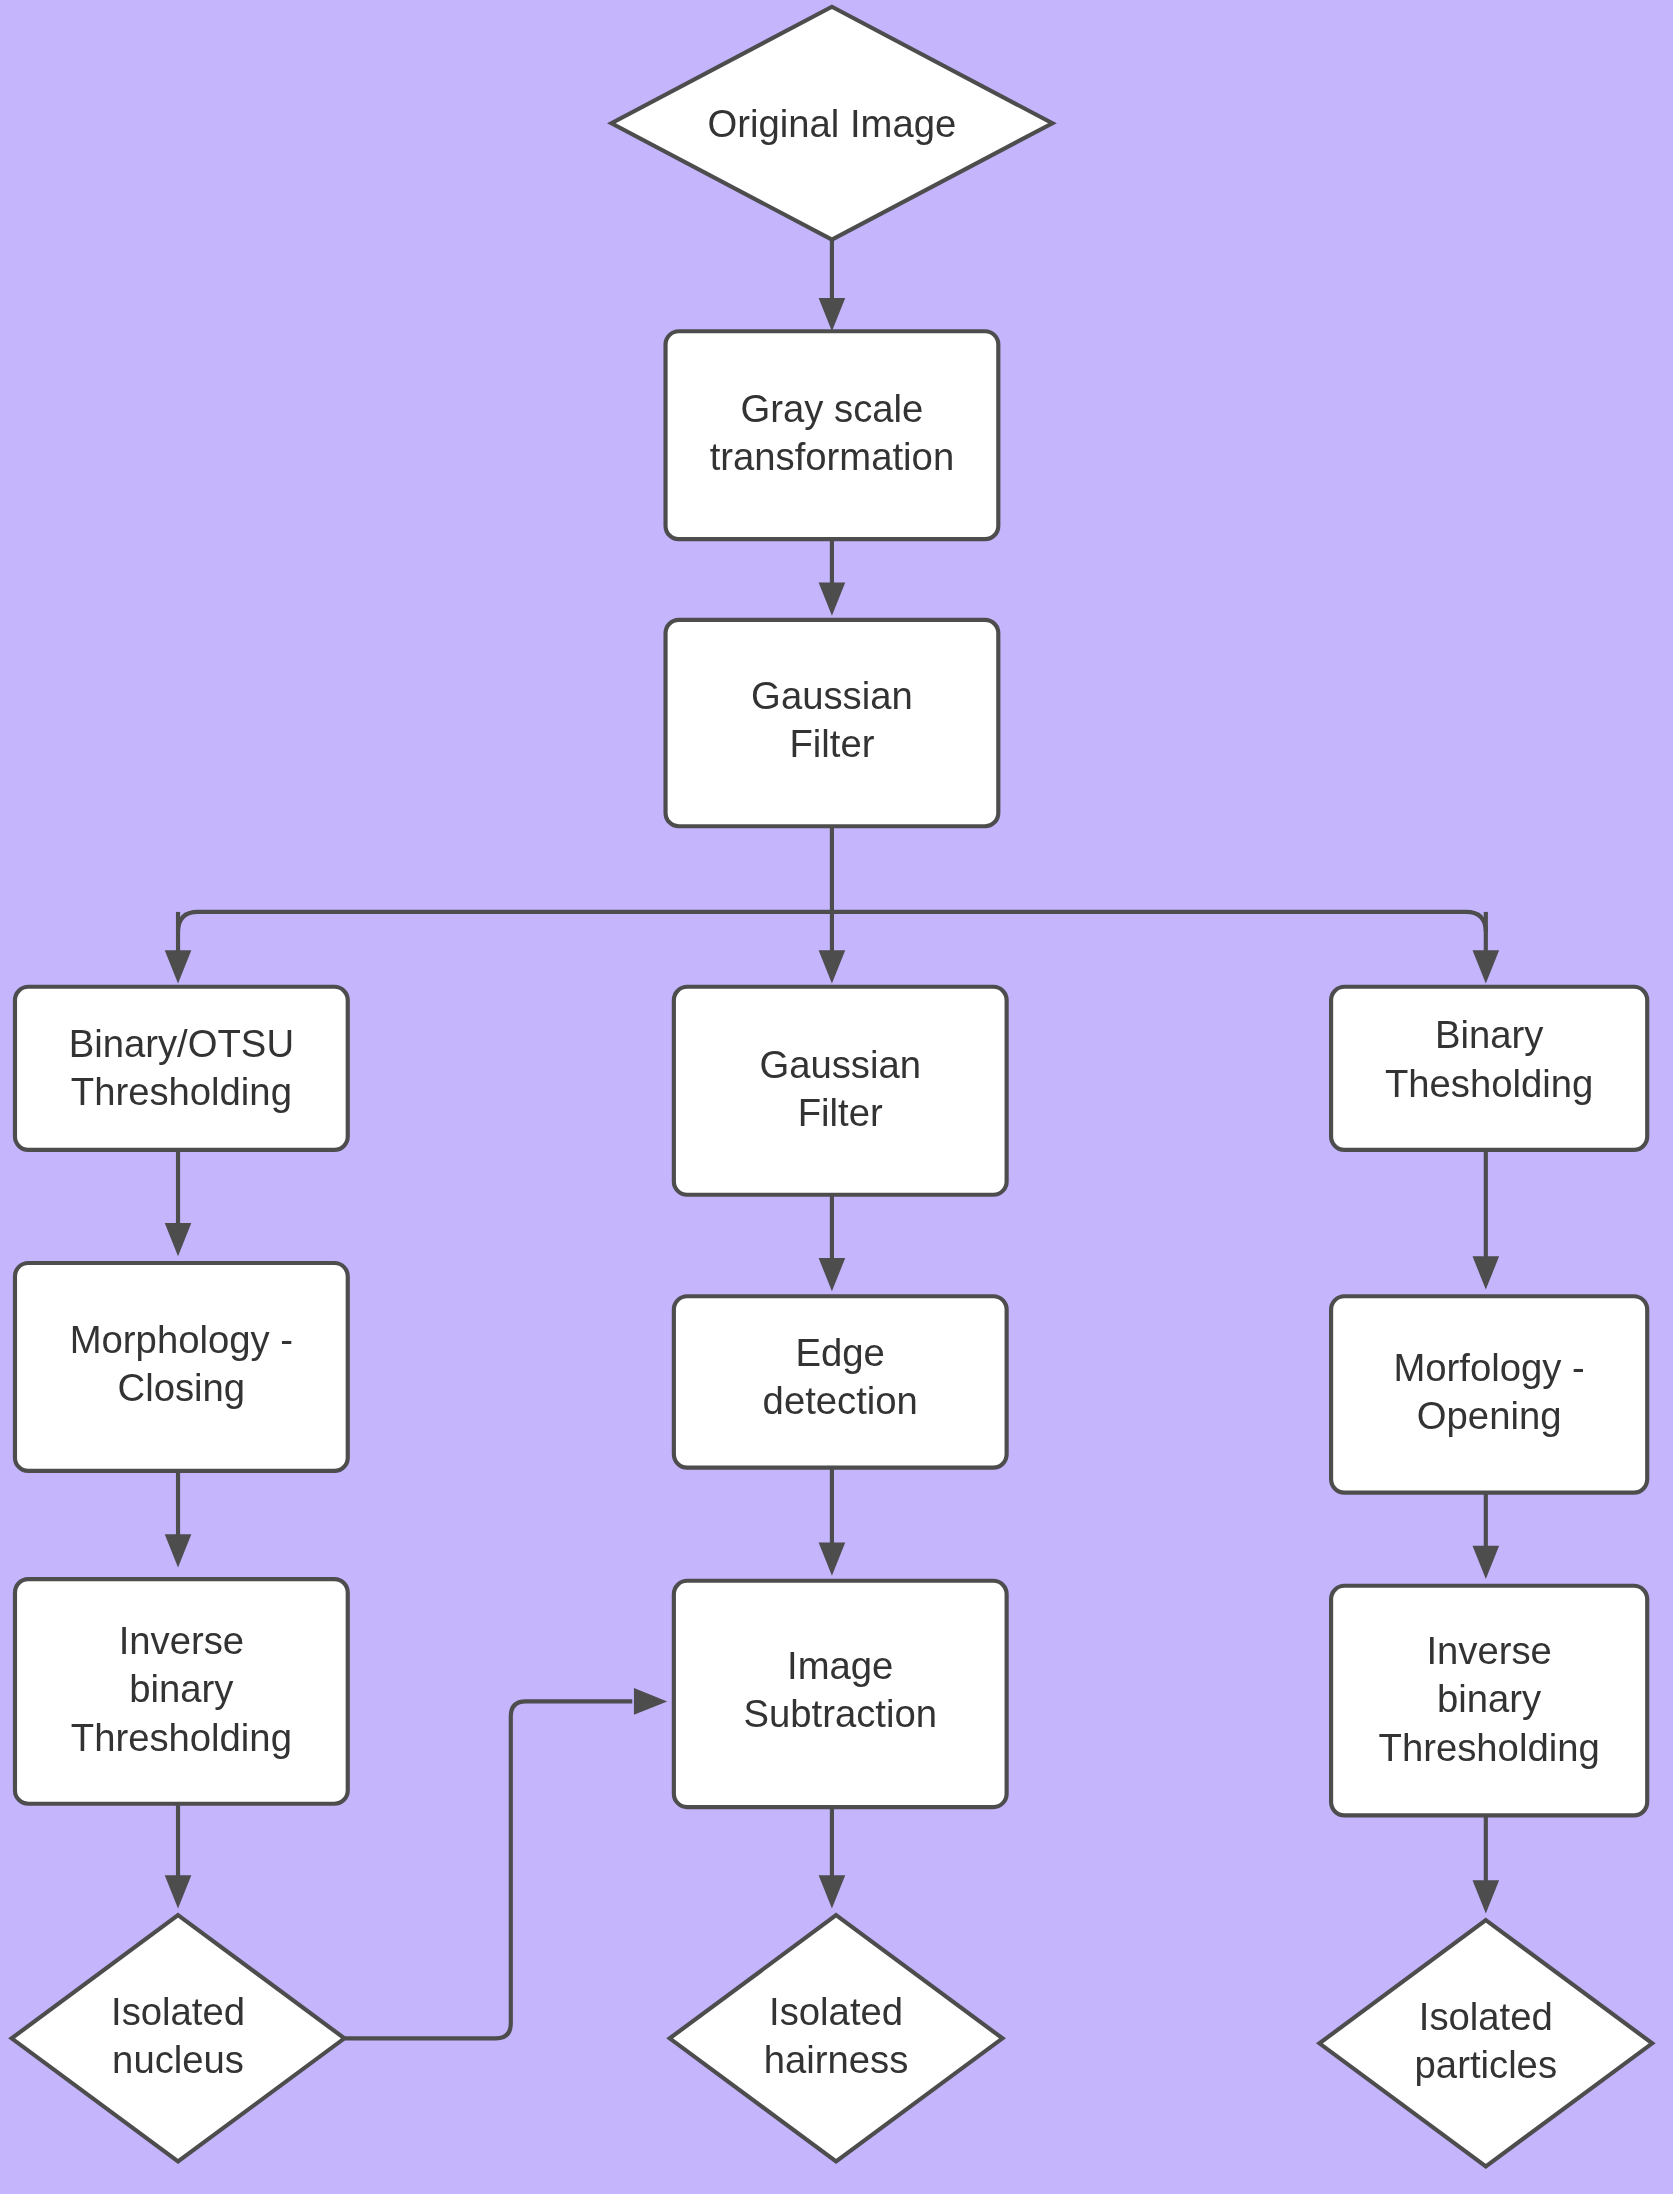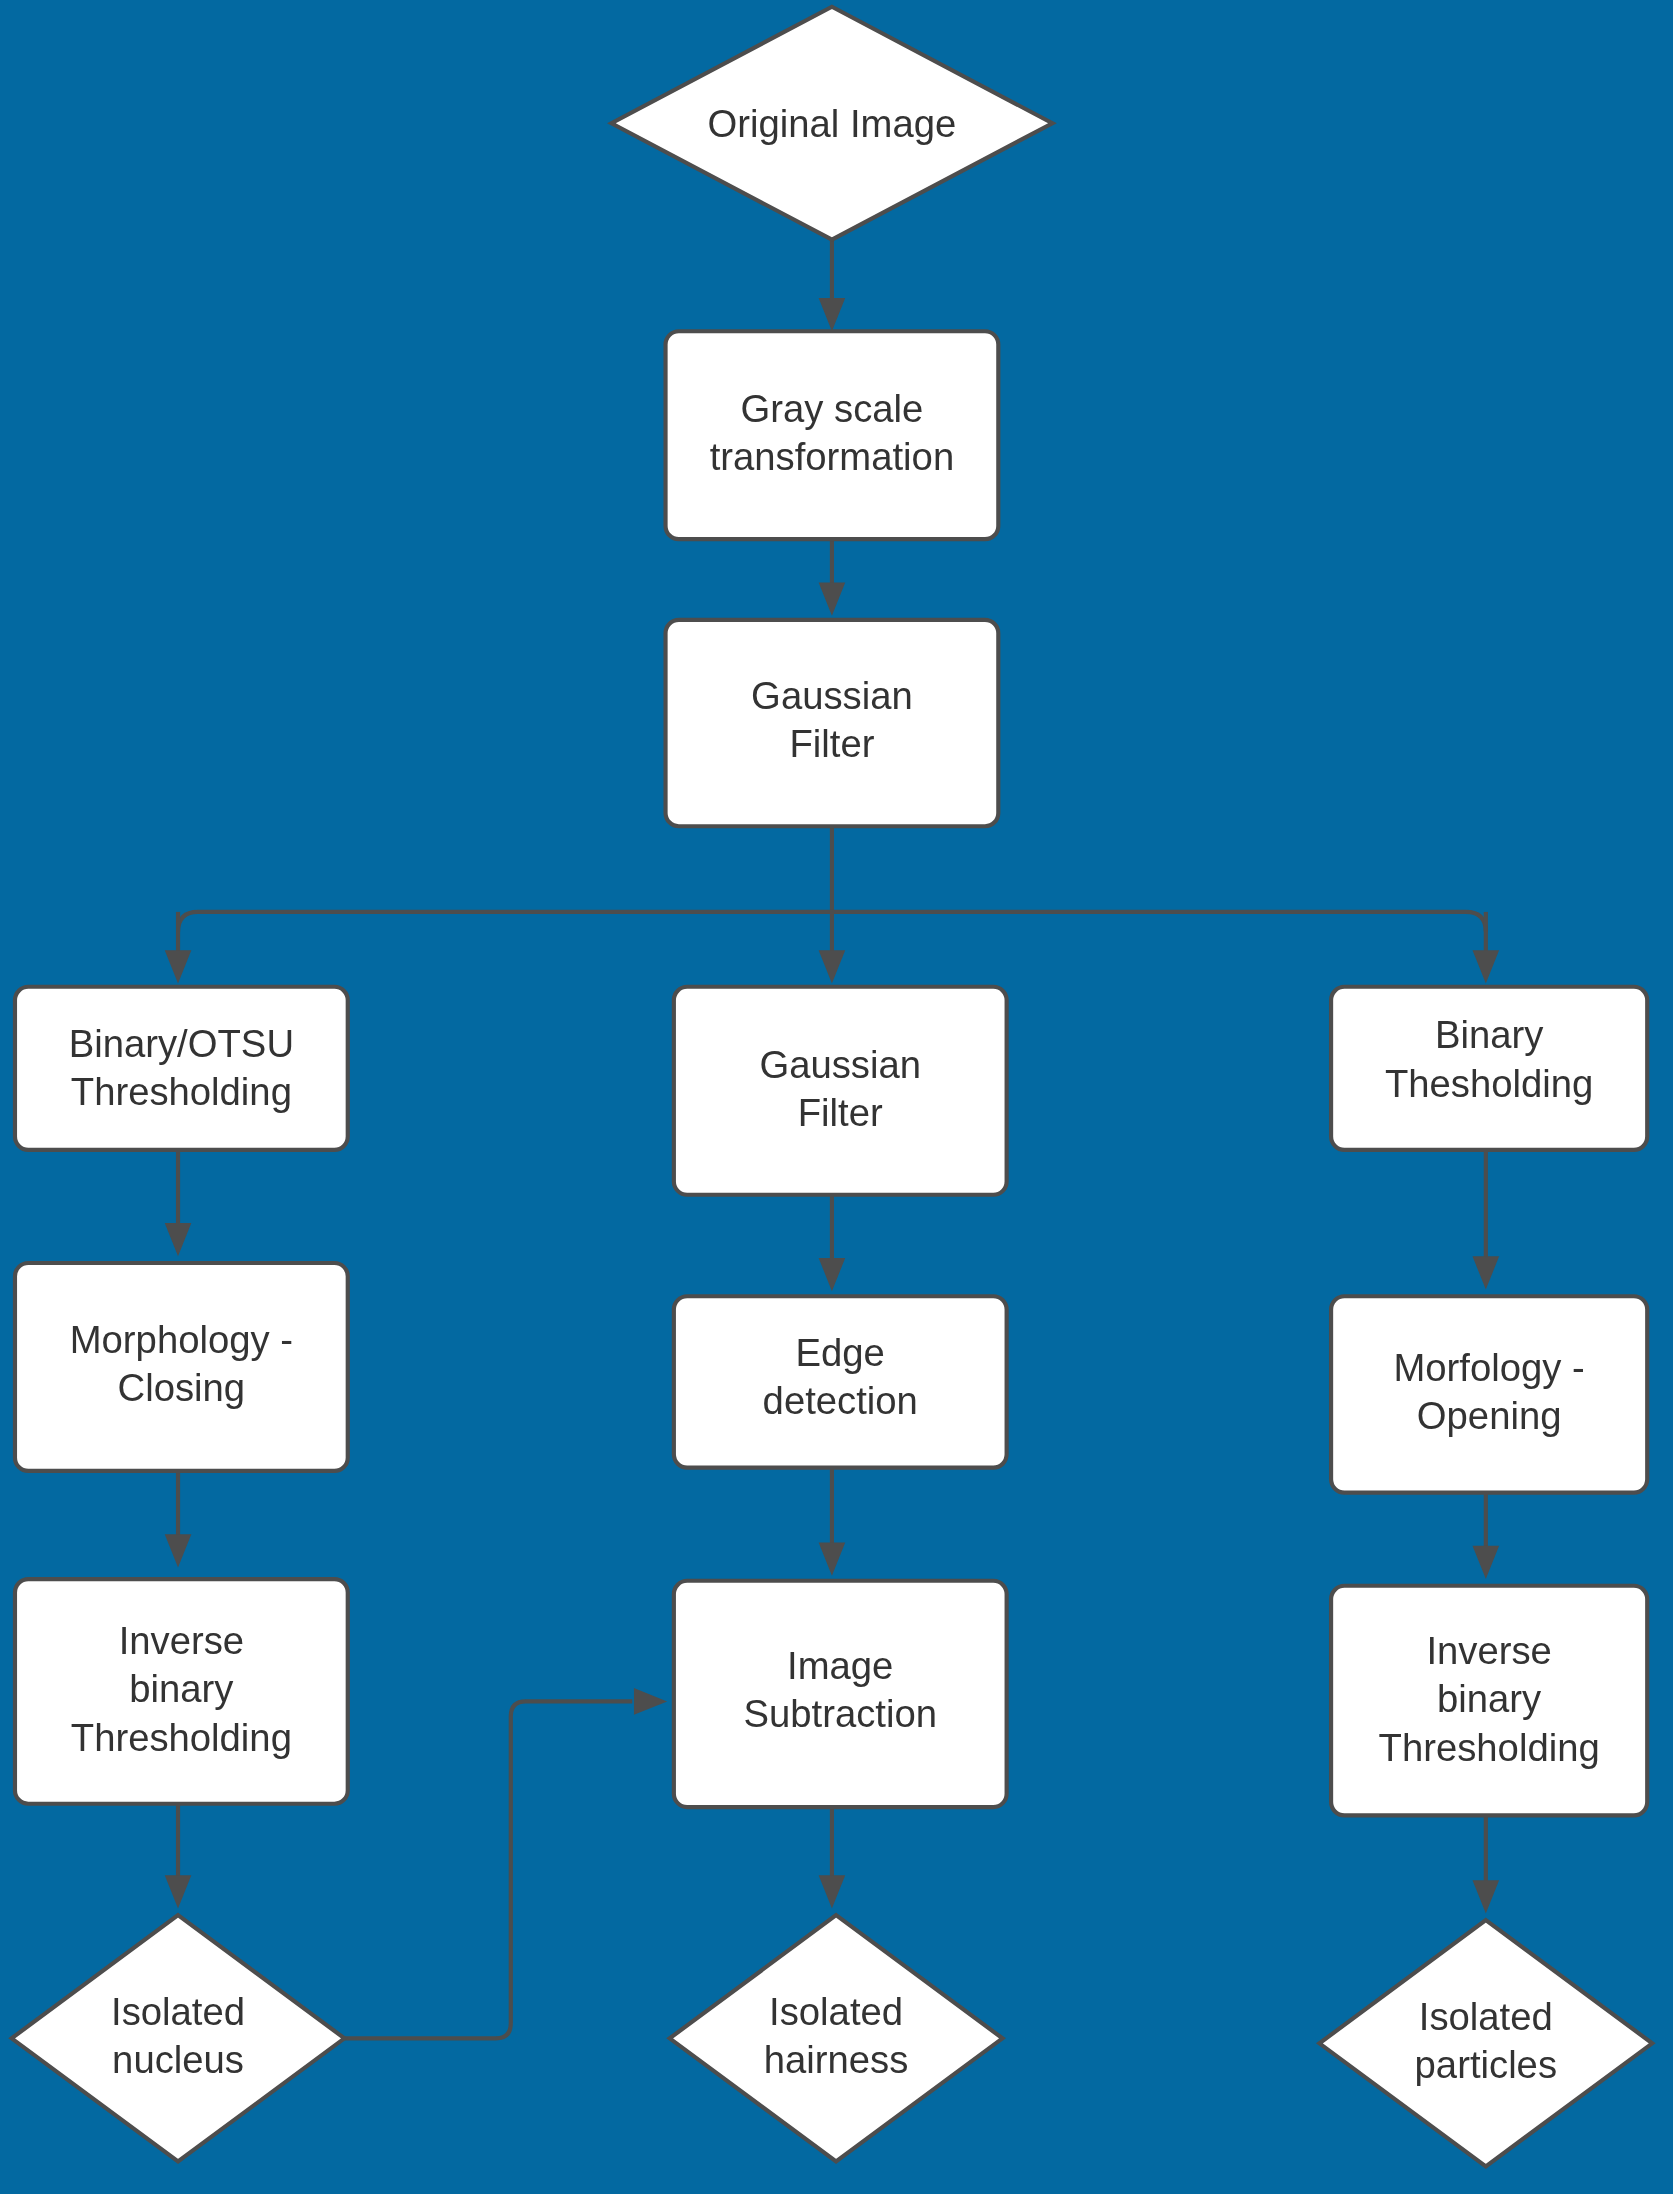--- a/index.html
+++ b/index.html
@@ -8,21 +8,21 @@
     padding: 0;
     background: #ffffff;
   }
   body {
     font-family: "Liberation Sans", sans-serif;
   }
   #diagram-root {
     position: relative;
     width: 1673px;
     height: 2194px;
-    background: #0369a1;
+    background: #c4b5fd;
     overflow: hidden;
   }
   svg.flow-canvas {
     position: absolute;
     top: 0;
     left: 0;
     width: 1673px;
     height: 2194px;
     display: block;
   }

